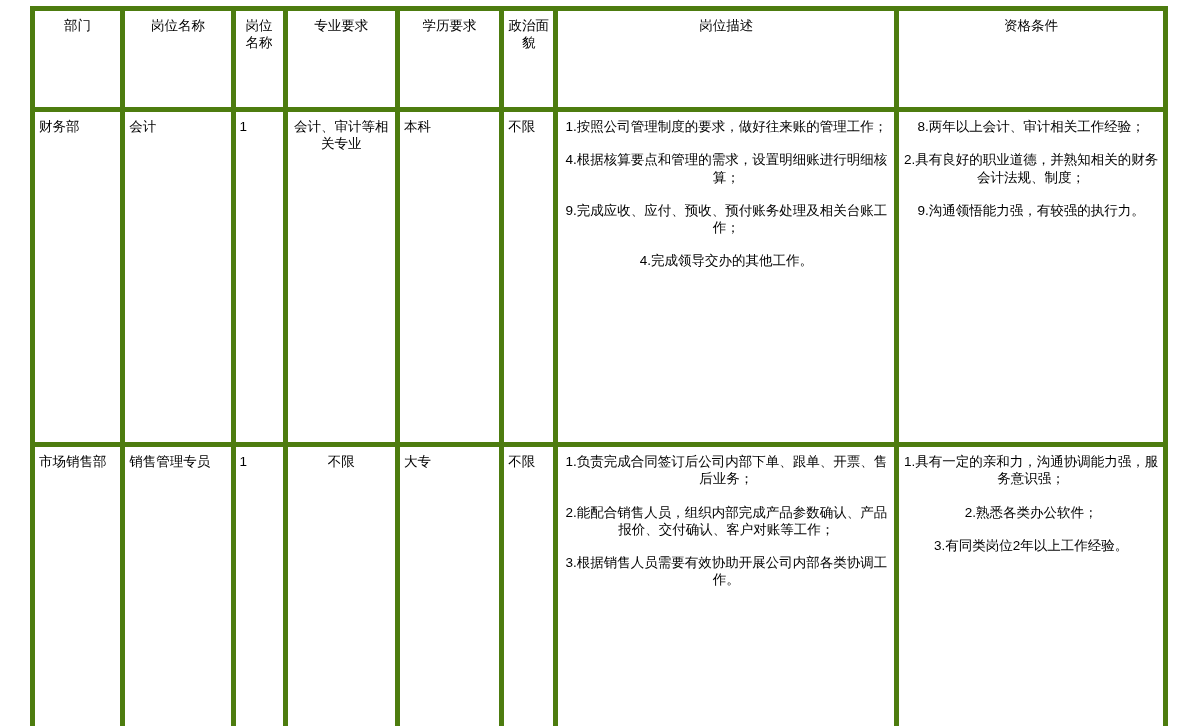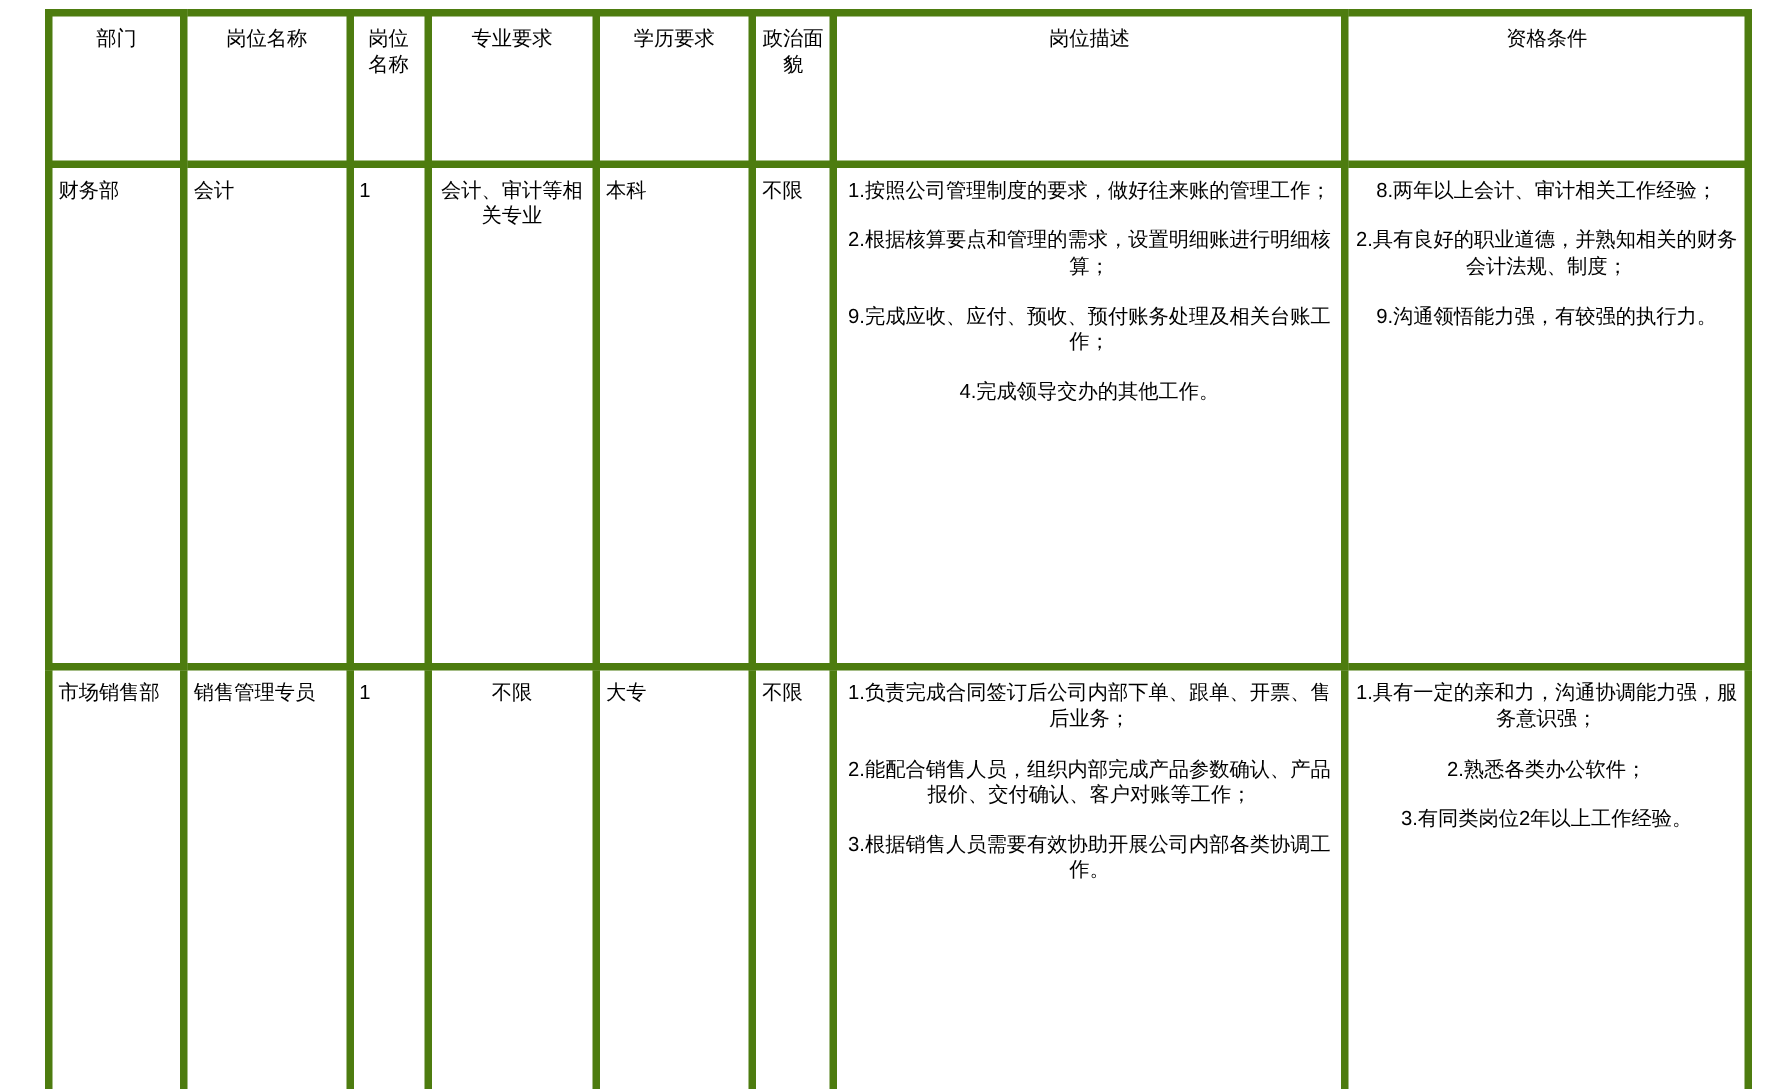--- a/index.html
+++ b/index.html
@@ -98,21 +98,21 @@
     <tbody>
       <tr class="row1">
         <td class="center">财务部</td>
         <td class="center">会计</td>
         <td class="center">1</td>
         <td class="major center">会计、审计等相关专业</td>
         <td class="center">本科</td>
         <td class="center">不限</td>
         <td class="desc">
           <p>1.按照公司管理制度的要求，做好往来账的管理工作；</p>
-          <p>2.根据核算要点和管理的需求，设置明细账进行明细核算；</p>
+          <p>4.根据核算要点和管理的需求，设置明细账进行明细核算；</p>
           <p>9.完成应收、应付、预收、预付账务处理及相关台账工作；</p>
           <p>4.完成领导交办的其他工作。</p>
         </td>
         <td class="qual">
           <p>8.两年以上会计、审计相关工作经验；</p>
           <p>2.具有良好的职业道德，并熟知相关的财务会计法规、制度；</p>
           <p>9.沟通领悟能力强，有较强的执行力。</p>
         </td>
       </tr>
       <tr class="row2">

